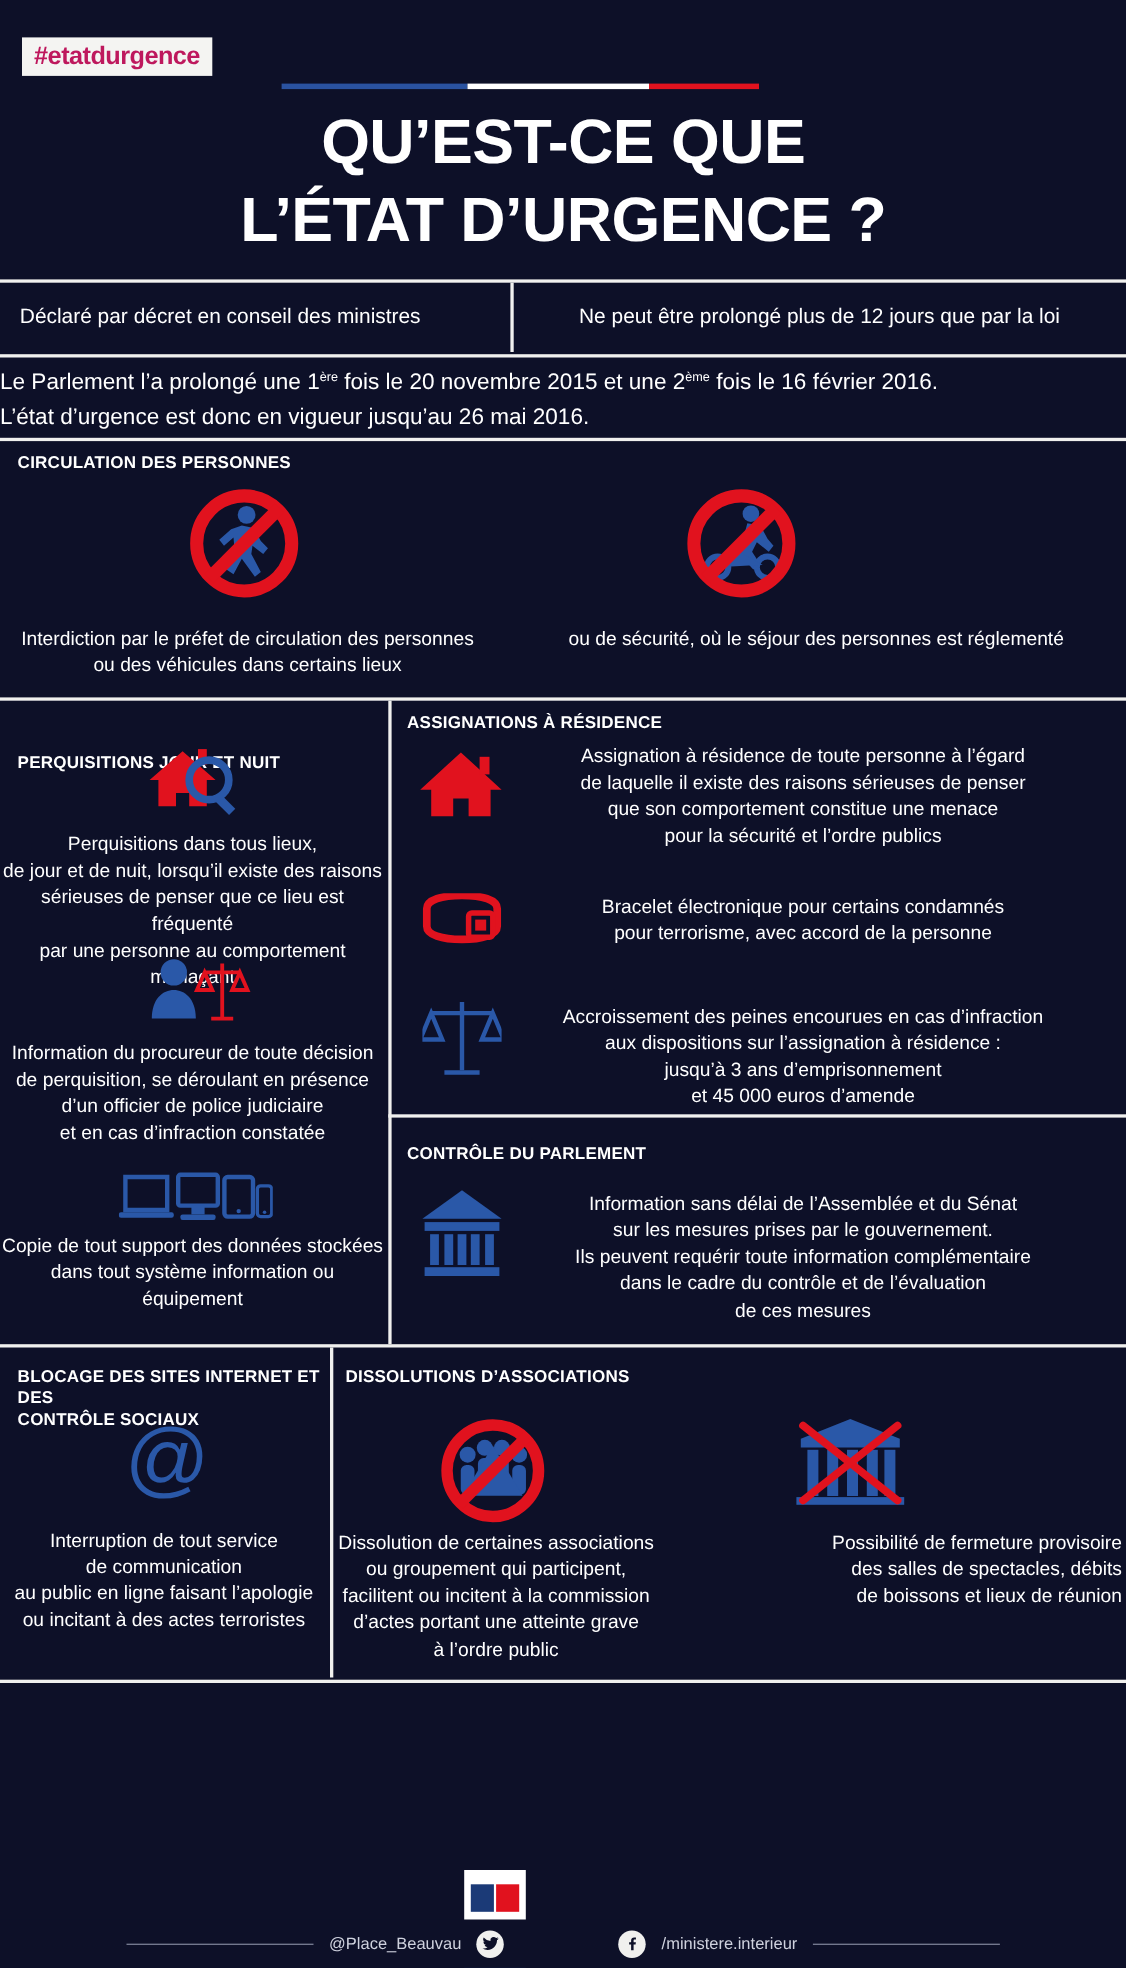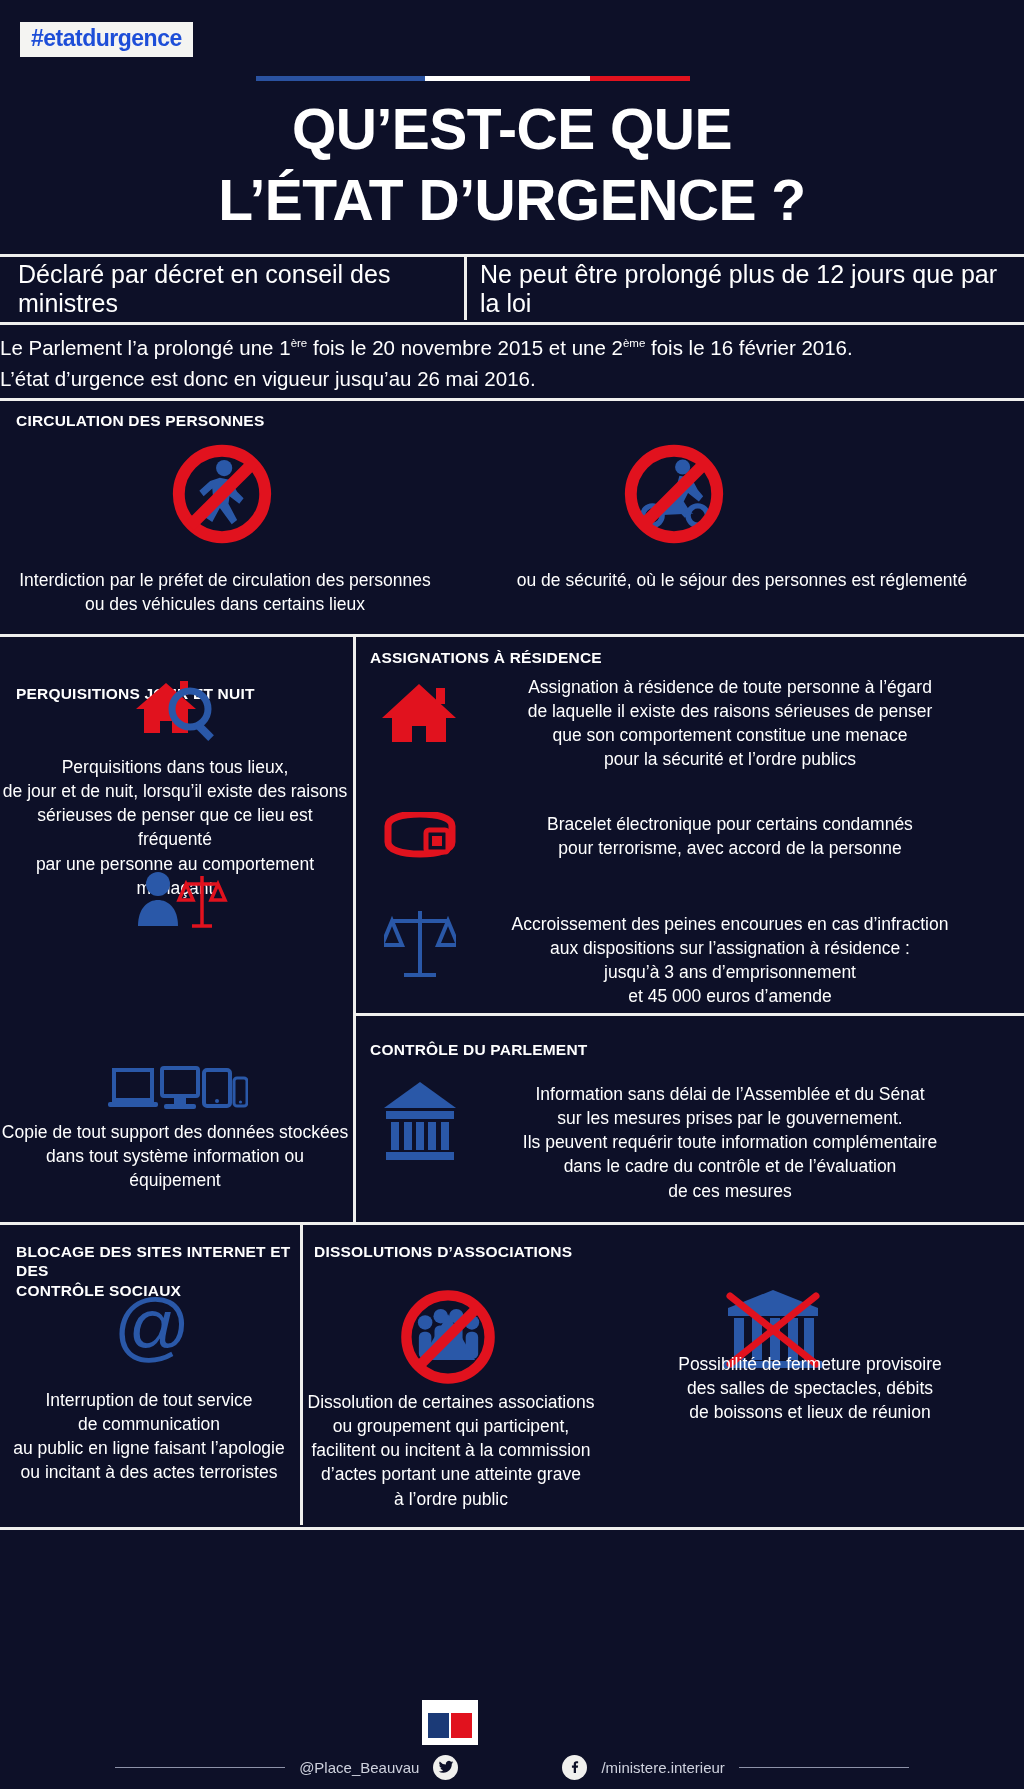--- a/index.html
+++ b/index.html
@@ -12,23 +12,23 @@
     width: 1024px;
     height: 1789px;
     background: #0d1028;
     overflow: hidden;
     color: #ffffff;
   }
 
   
   .hashtag {
     position: absolute;
-    left: 20px; top: 22px;
+    left: 20px; top: 34px;
     background: #f4f4f2;
-    color: #1d4ed8;
+    color: #be185d;
     font-weight: bold;
     font-size: 23px;
     letter-spacing: -0.5px;
     padding: 5px 11px 7px 11px;
     line-height: 1;
   }
   .tricolor {
     position: absolute;
     left: 256px; top: 76px;
     width: 434px; height: 5px;
@@ -60,21 +60,21 @@
   .vr {
     position: absolute;
     width: 3px; background: #f0f0ee;
   }
 
   
   .band-fact {
     position: absolute;
     top: 262px; height: 54px;
     display: flex; align-items: center;
-    font-size: 25px;
+    font-size: 19px;
     color: #ffffff;
   }
   #fact-left  { left: 18px;  width: 430px; }
   #fact-right { left: 480px; width: 530px; justify-content: center; }
 
   
   .band-parlement {
     position: absolute;
     left: 0; top: 332px; width: 1024px;
     text-align: left;
@@ -245,20 +245,26 @@
       <g stroke="#e1121e" stroke-width="3.5" fill="none">
         <line x1="72" y1="8" x2="72" y2="58"></line>
         <line x1="56" y1="16" x2="88" y2="16"></line>
         <path d="M56,16 L49,32 L63,32 Z"></path>
         <path d="M88,16 L81,32 L95,32 Z"></path>
         <line x1="62" y1="58" x2="82" y2="58"></line>
       </g>
     </svg>
   </div>
 
+  <div class="cap" style="left:0px; top:945px; width:350px;">
+    <div>Information du procureur de toute décision</div>
+    <div>de perquisition, se déroulant en présence</div>
+    <div>d’un officier de police judiciaire</div>
+    <div>et en cas d’infraction constatée</div>
+  </div>
 
   <div class="icon" style="left:108px; top:1062px;">
     <svg width="140" height="58" viewBox="0 0 140 58">
       <g fill="#2a58a8">
         <path d="M6,8 L44,8 L44,38 L6,38 Z" fill="none" stroke="#2a58a8" stroke-width="4"></path>
         <rect x="0" y="40" width="50" height="5" rx="2"></rect>
         <rect x="54" y="6" width="36" height="28" rx="2" fill="none" stroke="#2a58a8" stroke-width="4"></rect>
         <rect x="66" y="34" width="12" height="8"></rect>
         <rect x="56" y="42" width="32" height="5" rx="2"></rect>
         <rect x="96" y="8" width="26" height="36" rx="3" fill="none" stroke="#2a58a8" stroke-width="4"></rect>
@@ -412,21 +418,21 @@
         <rect x="86" y="30" width="10" height="42"></rect>
         <rect x="6" y="73" width="98" height="7"></rect>
       </g>
       <g stroke="#e1121e" stroke-width="7" stroke-linecap="round">
         <line x1="12" y1="8" x2="98" y2="76"></line>
         <line x1="98" y1="8" x2="12" y2="76"></line>
       </g>
     </svg>
   </div>
 
-  <div class="cap" style="left:600px; top:1352px; width:420px;">
+  <div class="cap" style="left:600px; top:1390px; width:420px;text-align:right;">
     <div>Possibilité de fermeture provisoire</div>
     <div>des salles de spectacles, débits</div>
     <div>de boissons et lieux de réunion</div>
   </div>
 
   <div class="hr" style="top:1527px;"></div>
 
   <div class="logo-fr">
     <div class="flagbox">
       <div class="fb-blue"></div>

